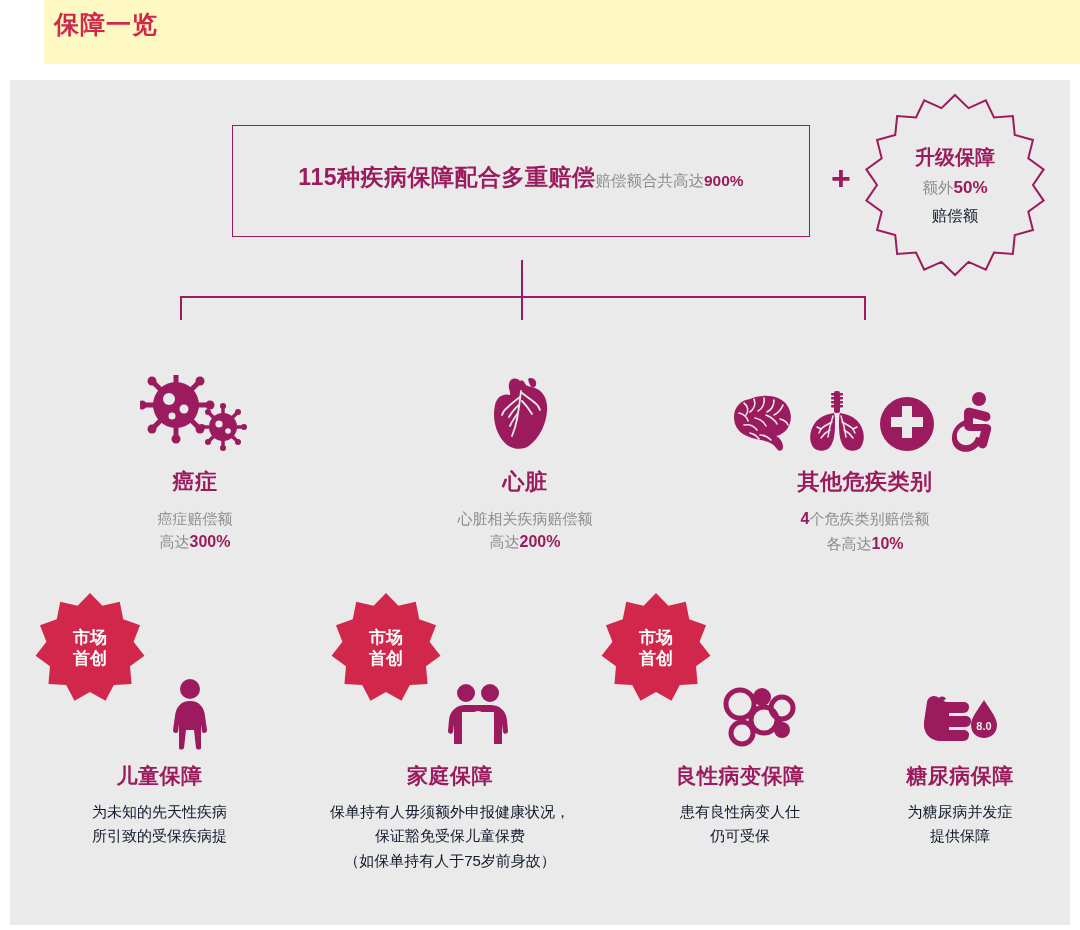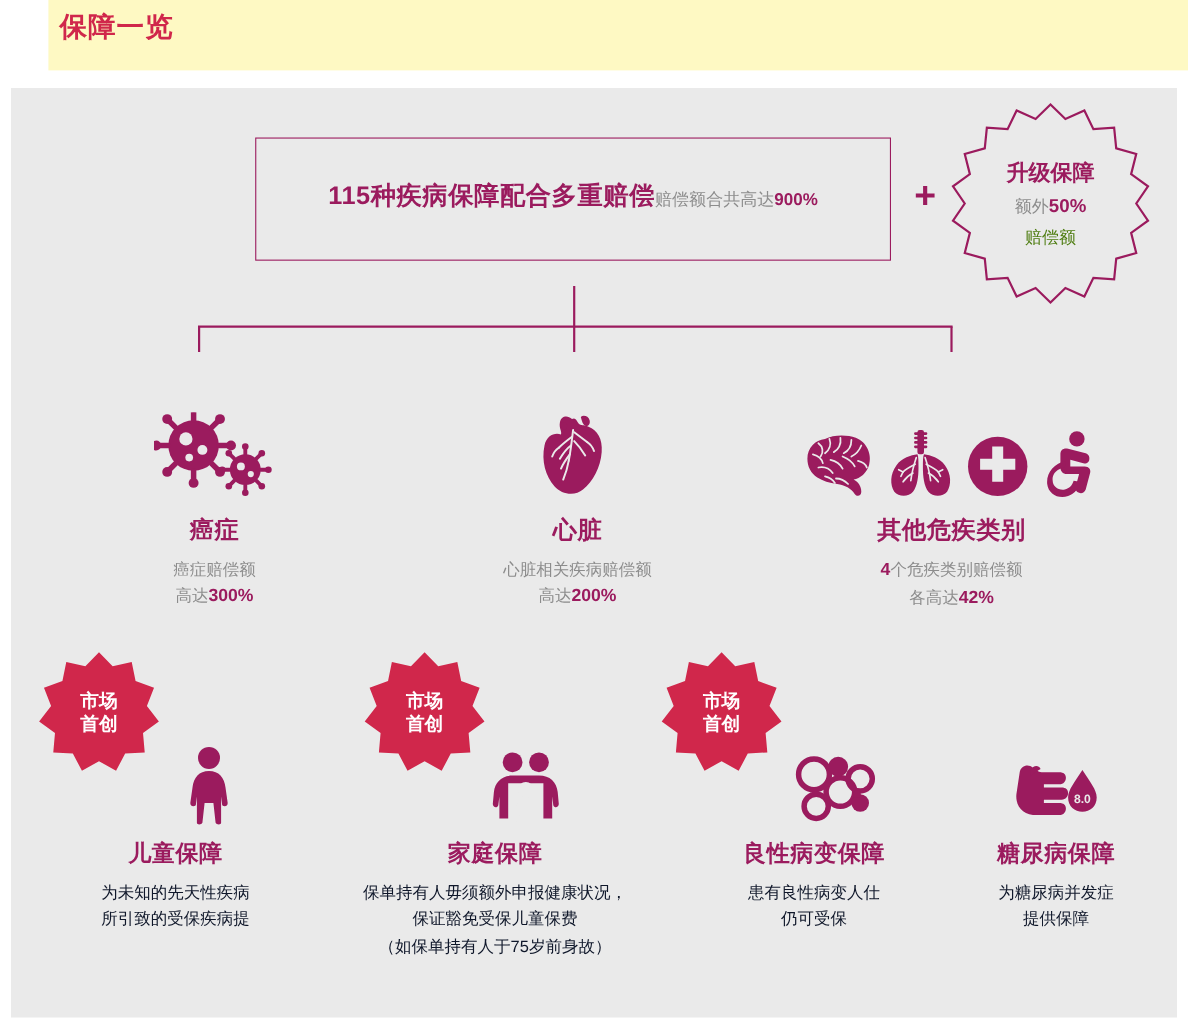--- a/index.html
+++ b/index.html
@@ -56,21 +56,21 @@
   }
   .starburst-outline svg{display:block;width:186px;height:186px;}
   .sb-text{
     position:absolute;left:0;top:0;width:186px;height:186px;
     display:flex;flex-direction:column;align-items:center;justify-content:center;
     pointer-events:none;
   }
   .sb-text .t1{font-size:20px;font-weight:bold;color:#9B1B5E;margin-bottom:7px;}
   .sb-text .t2{font-size:15.5px;color:#8C8C8C;margin-bottom:7px;}
   .sb-text .t2 b{color:#9B1B5E;font-weight:bold;font-size:17px;}
-  .sb-text .t3{font-size:15.5px;color:#4d7c0f;font-family:Liberation Mono, monospace;}
+  .sb-text .t3{font-size:15.5px;color:#0f172a;font-family:Liberation Mono, monospace;}
 
   
   .connector{position:absolute;left:0;top:230px;width:1080px;height:90px;}
   .connector svg{display:block;}
 
   
   .cat{
     position:absolute;text-align:center;
   }
   .cat .icons{
@@ -306,21 +306,21 @@
         <g fill="#9B1B5E">
           <circle cx="33" cy="8" r="7"></circle>
           <path d="M18 22 C18 18 21 16 25 17 L41 21 C44 22 45 25 44 28 C43 30 40 31 38 30 L27 27 L27 33 L40 33 C44 33 46 36 45 39 L41 54 C40 57 37 58 35 57 C32 56 31 53 32 51 L35 40 L24 40 C20 40 18 37 18 34 Z"></path>
           <path d="M23 28 C12 30 5 39 6 49 C7 58 16 63 25 60 C31 58 35 53 36 47 L30 46 C29 50 26 53 22 54 C16 55 11 51 11 46 C10 40 15 35 22 34 Z"></path>
         </g>
       </svg>
     </div>
     <div class="cat-title">其他危疾类别</div>
     <div class="cat-sub">
       <div><b>4</b><span>个危疾类别赔偿额</span></div>
-      <div><span>各高达</span><b>42%</b></div>
+      <div><span>各高达</span><b>10%</b></div>
     </div>
   </div>
 
   <div class="redstar" id="redstar-child">
     <svg viewBox="0 0 112 112" xmlns="http://www.w3.org/2000/svg">
       <polygon class="rs-poly" fill="#D0274B" points="56.00,1.00 68.40,13.78 85.74,9.73 89.25,27.19 106.03,33.15 99.55,49.74 110.44,63.83 96.02,74.28 97.57,92.02 79.79,93.02 71.50,108.77 56.00,100.00 40.50,108.77 32.21,93.02 14.43,92.02 15.98,74.28 1.56,63.83 12.45,49.74 5.97,33.15 22.75,27.19 26.26,9.73 43.60,13.78"></polygon>
     </svg>
     <div class="rs-label">
       <div>市场</div>
       <div>首创</div>

